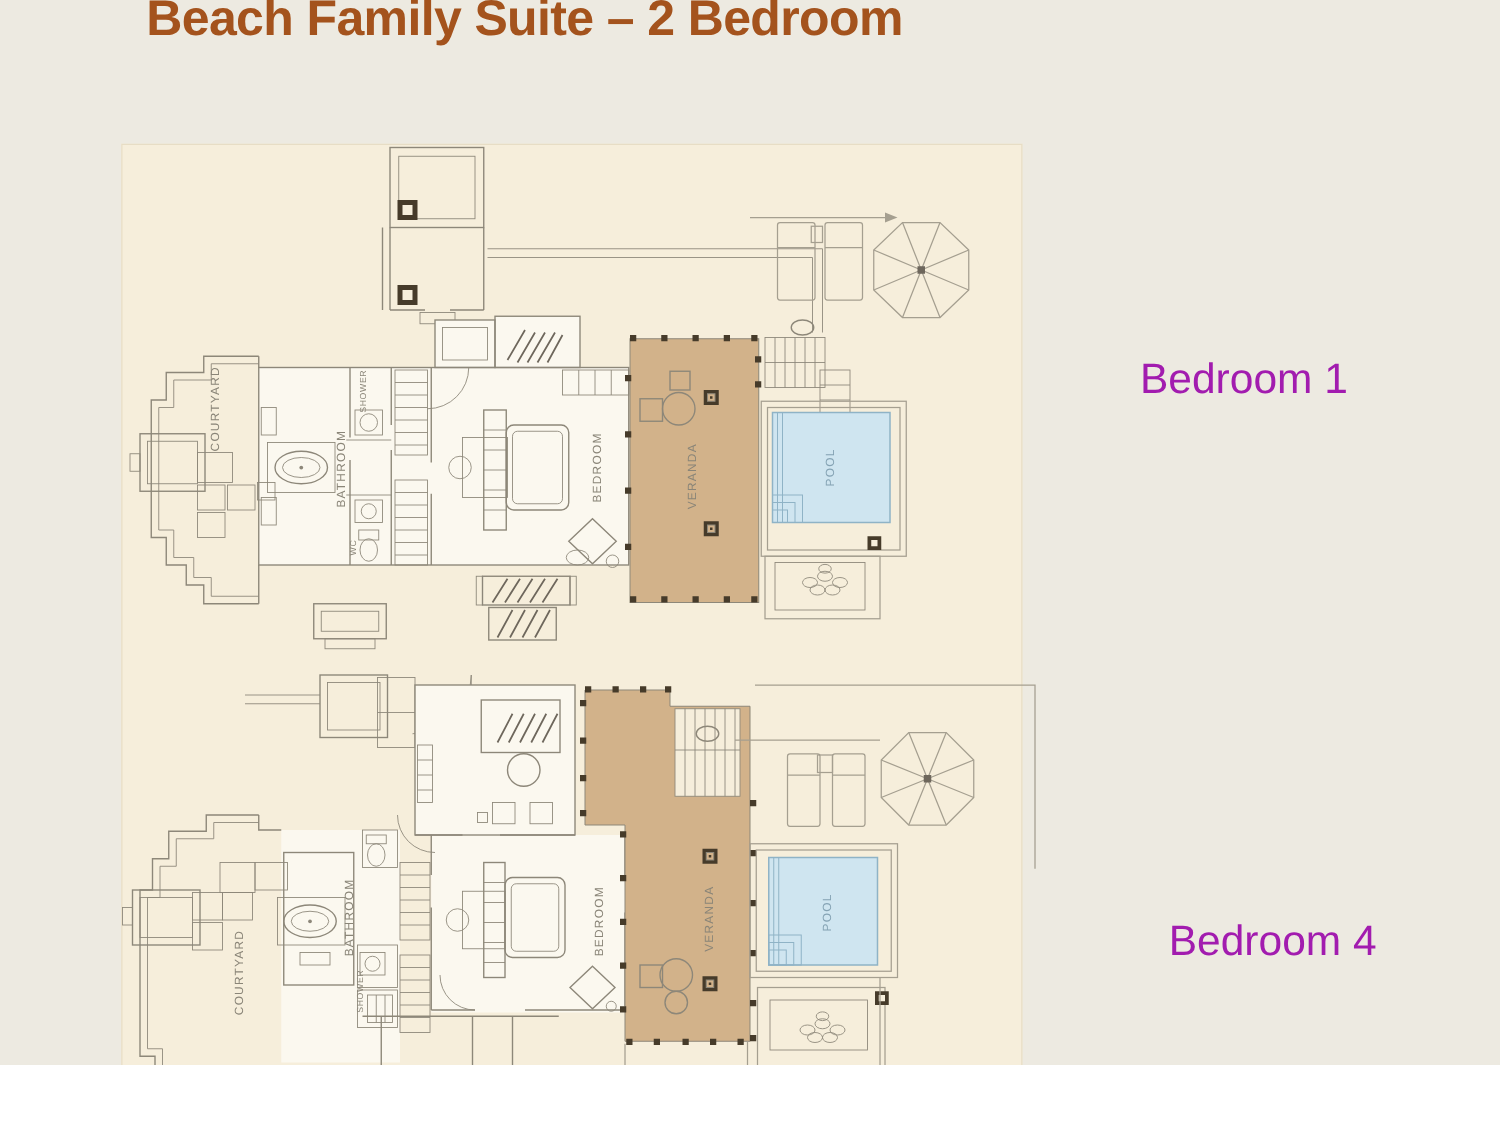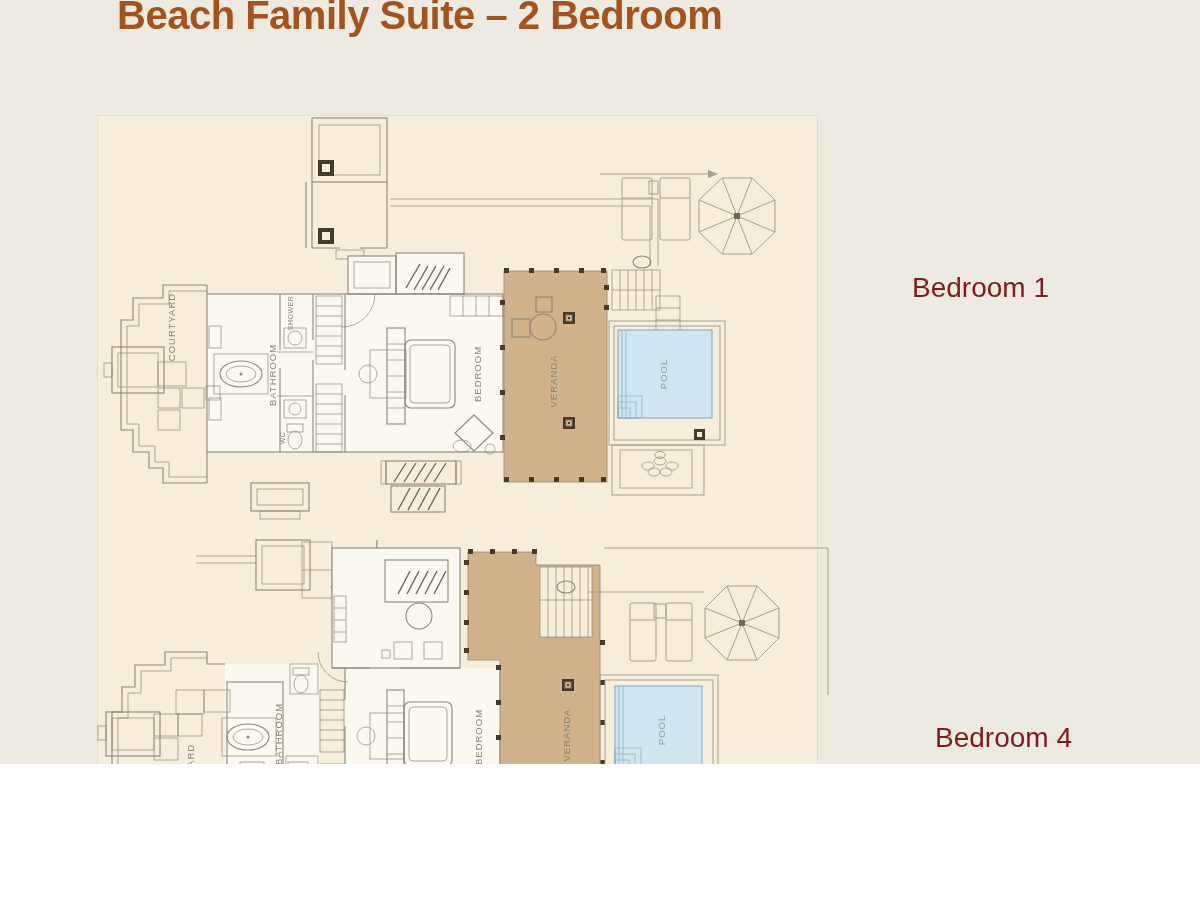--- a/index.html
+++ b/index.html
@@ -1,22 +1,22 @@
 <!DOCTYPE html>
 <html><head>
 <meta charset="utf-8">
 <style>
   html,body{margin:0;padding:0;}
-  .stage{position:relative;width:1200px;height:764px;background:#edeae1;overflow:hidden;
+  .stage{position:relative;width:1200px;height:852px;background:#edeae1;overflow:hidden;
          font-family:"Liberation Sans",sans-serif;}
   .panel{position:absolute;left:97px;top:115px;width:721px;height:785px;
          background:#f6eedb;border:1px solid #e7ddc5;box-sizing:border-box;}
   .title{position:absolute;left:117px;top:-7px;font-size:40px;font-weight:bold;
          color:#a4531d;letter-spacing:-0.5px;line-height:1.1;white-space:nowrap;}
-  .caption{position:absolute;font-size:28px;color:#7f1d1d;white-space:nowrap;}
+  .caption{position:absolute;font-size:34px;color:#a21caf;white-space:nowrap;margin-top:12px;}
   .cap1{left:912px;top:272px;}
   .cap2{left:935px;top:722px;}
   svg{position:absolute;overflow:visible;}
   .plan1{left:97px;top:115px;}
   .plan2{left:97px;top:505px;}
   .w{stroke:#8d8779;fill:none;stroke-width:1.1;}
   .t{stroke:#8d8779;fill:none;stroke-width:0.7;}
   .lt{stroke:#a59f90;fill:none;stroke-width:1;}
   .room{fill:#fbf8ef;stroke:none;}
   .tan{fill:#d2b28a;stroke:#8d8779;stroke-width:0.8;}

